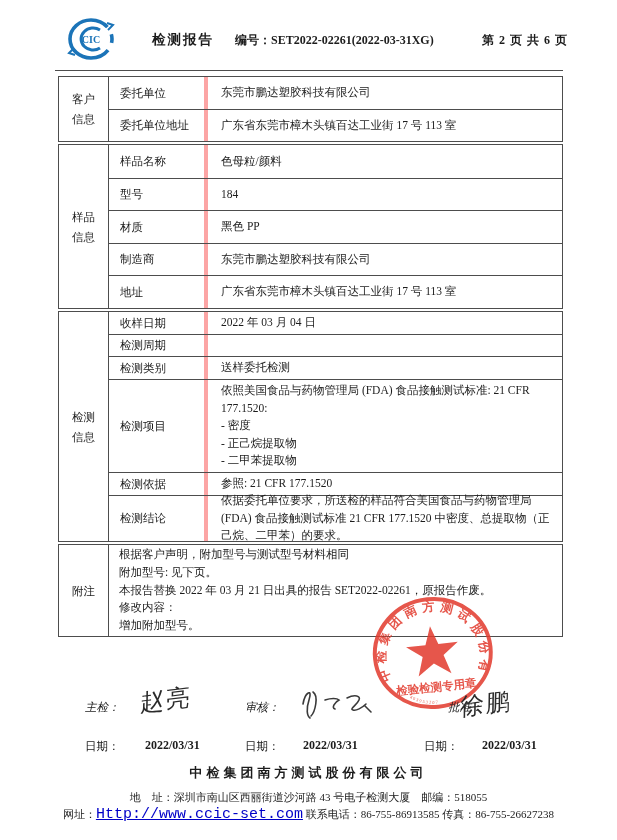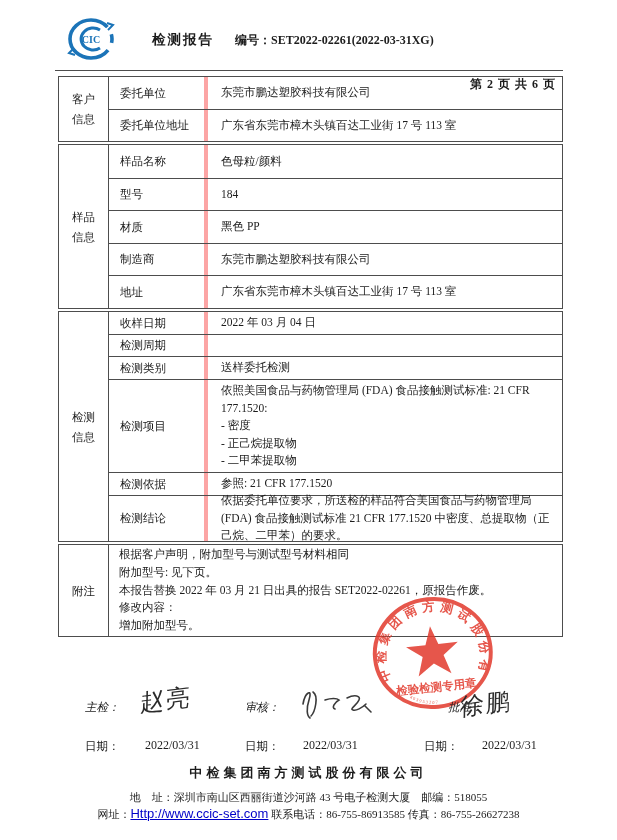--- a/index.html
+++ b/index.html
@@ -3,21 +3,21 @@
 <meta charset="utf-8">
 <style>
   html,body{margin:0;padding:0;}
   .page{position:relative;width:617px;height:840px;background:#ffffff;
         font-family:"Liberation Serif",serif;color:#1c1c1c;overflow:hidden;}
 
   
   .hdr-logo{position:absolute;left:62px;top:15px;width:58px;height:48px;}
   .hdr-title{position:absolute;left:152px;top:31px;font-size:13.5px;font-weight:bold;letter-spacing:2px;}
   .hdr-no{position:absolute;left:235px;top:32px;font-size:12px;font-weight:bold;}
-  .hdr-page{position:absolute;left:470px;top:32px;font-size:12px;font-weight:bold;letter-spacing:1px;margin-top:44px;}
+  .hdr-page{position:absolute;left:482px;top:32px;font-size:12px;font-weight:bold;letter-spacing:1px;}
   .hdr-rule{position:absolute;left:55px;top:70px;width:508px;height:1.4px;background:#4d4d4d;}
 
   
   .tables{position:absolute;left:58px;top:76px;width:505px;}
   .sect{display:flex;border:1px solid #4d4d4d;margin-bottom:2px;box-sizing:border-box;}
   .c1{width:49px;min-width:49px;border-right:1px solid #4d4d4d;display:flex;align-items:center;
       justify-content:center;text-align:center;white-space:pre-line;font-size:11.5px;line-height:20px;}
   .rows{flex:1;display:flex;flex-direction:column;}
   .row{display:flex;box-sizing:border-box;}
   .row + .row{border-top:1px solid #4d4d4d;}
@@ -29,32 +29,32 @@
   .h32{height:32px;} .h33{height:33px;} .h22{height:22px;justify-content:space-between;} .h23{height:23px;}
   .h93{height:93px;} .h46{height:46px;}
   .notes-body{flex:1;display:flex;align-items:center;padding:2px 10px;box-sizing:border-box;
       font-size:11.5px;line-height:17.8px;height:91px;}
 
   
   .sig-label{position:absolute;font-size:11.5px;font-style:italic;}
   .sig-name{position:absolute;font-size:24px;color:#2b2b2b;transform:rotate(-7deg) skewX(-8deg);
       letter-spacing:2px;}
   .date-label{position:absolute;font-size:11.5px;}
-  .date-val{position:absolute;font-size:12px;}
+  .date-val{position:absolute;font-size:12px;font-weight:bold;}
 
   
   .stamp{position:absolute;left:368px;top:595px;width:130px;height:120px;opacity:0.86;
       transform:rotate(-6deg);pointer-events:none;}
 
   
   .ft-company{position:absolute;left:0;top:764px;width:617px;text-align:center;
       font-size:13px;font-weight:bold;letter-spacing:4px;}
   .ft-addr{position:absolute;left:0;top:790px;width:617px;text-align:center;font-size:11px;}
   .ft-web{position:absolute;left:0;top:806px;width:617px;text-align:center;font-size:11px;}
-  .ft-url{color:#0000c8;text-decoration:underline;font-family:Liberation Sans, sans-serif;font-size:13px;}
+  .ft-url{color:#0000c8;text-decoration:underline;font-family:Liberation Mono, monospace;font-size:15px;}
 </style>
 </head>
 <body>
 
 <div class="page">
 
   <svg class="hdr-logo" viewBox="0 0 58 48">
     <ellipse cx="29" cy="24" rx="21" ry="19" fill="none" stroke="#1b74b8" stroke-width="3.6" stroke-dasharray="100 8" stroke-dashoffset="-12"></ellipse>
     <path d="M45 8 l6 2 -5 5" fill="none" stroke="#1b74b8" stroke-width="2"></path>
     <path d="M13 40 l-6 -2 5 -5" fill="none" stroke="#1b74b8" stroke-width="2"></path>

